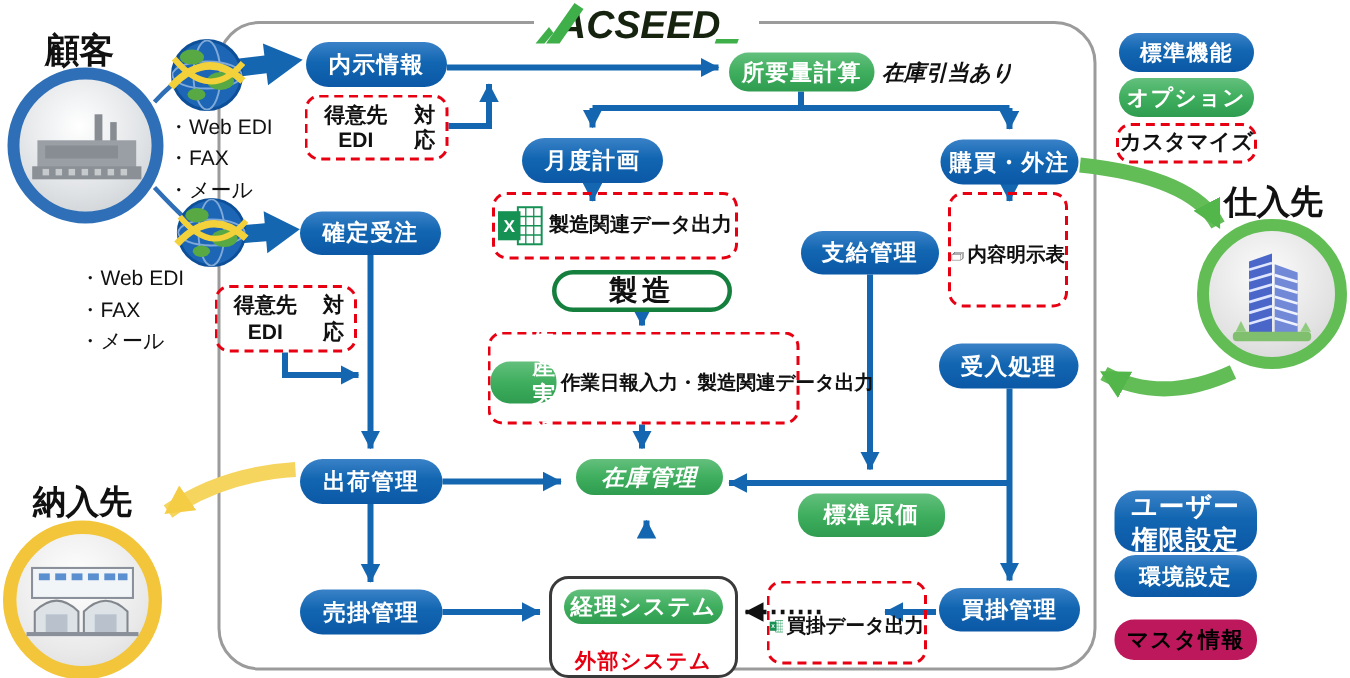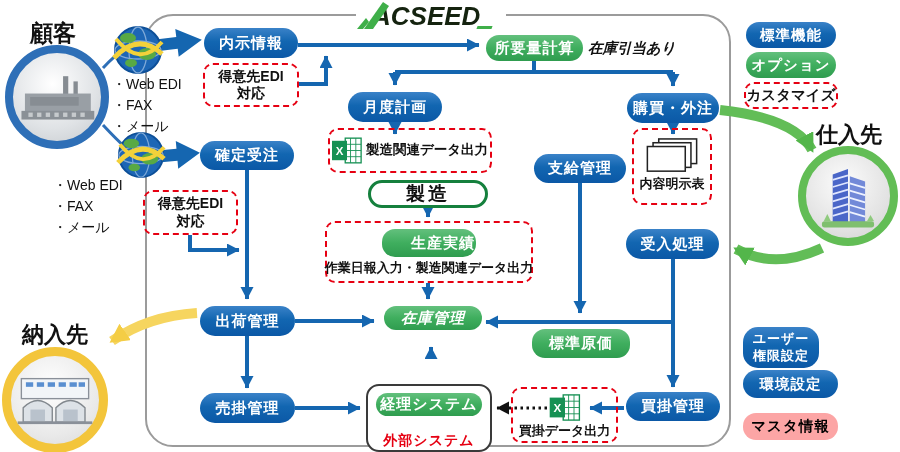--- a/index.html
+++ b/index.html
@@ -11,23 +11,23 @@
          border-radius:28px;box-sizing:border-box;}
   #overlay{left:0;top:0;z-index:3;pointer-events:none;}
   
   .bb,.gb,.wb,.yb{display:flex;align-items:center;justify-content:center;box-sizing:border-box;
       font-weight:bold;text-align:center;z-index:4;}
   .bb{background:linear-gradient(180deg,#3a82c8 0%,#1266b1 45%,#0b58a6 100%);color:#fff;
       border-radius:15px;font-size:15px;letter-spacing:1px;}
   .gb{background:linear-gradient(180deg,#63c07d 0%,#3fae5e 50%,#2f9c4f 100%);color:#fff;
       border-radius:13px;font-size:15px;letter-spacing:1px;}
   .wb{background:#fff;border:3px solid #15803d;border-radius:15px;color:#111;font-size:19px;letter-spacing:3px;}
-  .yb{background:#fca5a5;color:#000;border-radius:13px;font-size:15px;letter-spacing:1px;}
+  .yb{background:#be185d;color:#000;border-radius:13px;font-size:15px;letter-spacing:1px;}
   .note{border:2px dashed #e60012;border-radius:10px;box-sizing:border-box;z-index:4;
-        display:flex;align-items:center;justify-content:center;flex-direction:column;
+        display:flex;align-items:center;justify-content:center;flex-direction:row;
         color:#111;font-weight:bold;font-size:14px;line-height:1.25;text-align:center;}
   .lbl{color:#111;font-weight:bold;z-index:4;}
   .chan{font-size:14px;color:#111;line-height:1.5;z-index:4;font-weight:500;white-space:nowrap;}
   .circle{border-radius:50%;box-sizing:border-box;z-index:2;display:flex;align-items:center;justify-content:center;}
   #cust-circle{border:8px solid #2e6fb7;background:radial-gradient(circle at 45% 35%,#fff 0%,#dfe2e5 60%,#c5c9cd 100%);}
   #supp-circle{border:8px solid #62bd55;background:radial-gradient(circle at 45% 35%,#fcfcfc 0%,#e2e2e2 65%,#cfcfcf 100%);}
   #deli-circle{border:9px solid #f3c53b;background:radial-gradient(circle at 45% 35%,#fff 0%,#e9e9e9 65%,#d8d8d8 100%);}
   #keiri-outer{left:366px;top:384px;width:126px;height:68px;background:#fff;border:2px solid #3a3a3a;
       border-radius:13px;box-sizing:border-box;z-index:4;display:flex;flex-direction:column;
       align-items:center;justify-content:flex-start;padding-top:7px;gap:16px;}
@@ -242,21 +242,21 @@
         <line x1="37" y1="42" x2="54" y2="47"></line>
           <line x1="37" y1="50" x2="54" y2="55"></line>
         <line x1="37" y1="58" x2="54" y2="63"></line>
       </g>
       <rect x="6" y="68" width="58" height="7" rx="3" fill="#7fbf6e"></rect>
       <polygon points="8,68 12,60 16,68" fill="#8fca7e"></polygon>
       <polygon points="56,68 60,61 64,68" fill="#8fca7e"></polygon>
     </svg>
   </div>
 
-  <div class="abs bb" style="left:743px;top:327px;width:76px;height:41px;font-size:13px;flex-direction:column;line-height:1.3;">
+  <div class="abs bb" style="left:743px;top:327px;width:95px;height:41px;font-size:17px;flex-direction:column;line-height:1.3;justify-content:space-between;">
     <span>ユーザー</span>
     <span>権限設定</span>
   </div>
   <div class="abs bb" style="left:743px;top:370px;width:95px;height:28px;font-size:14.5px;">環境設定</div>
   <div class="abs yb" style="left:743px;top:413px;width:95px;height:27px;font-size:14.5px;">マスタ情報</div>
 
   <div class="abs lbl" style="left:22px;top:320px;font-size:22px;">納入先</div>
   <div class="abs circle" id="deli-circle" style="left:2px;top:347px;width:106px;height:106px;">
     <svg width="82" height="50" viewBox="0 0 90 55">
       <rect x="8" y="4" width="74" height="22" fill="#f2f5f8" stroke="#8a9099" stroke-width="1.5"></rect>

